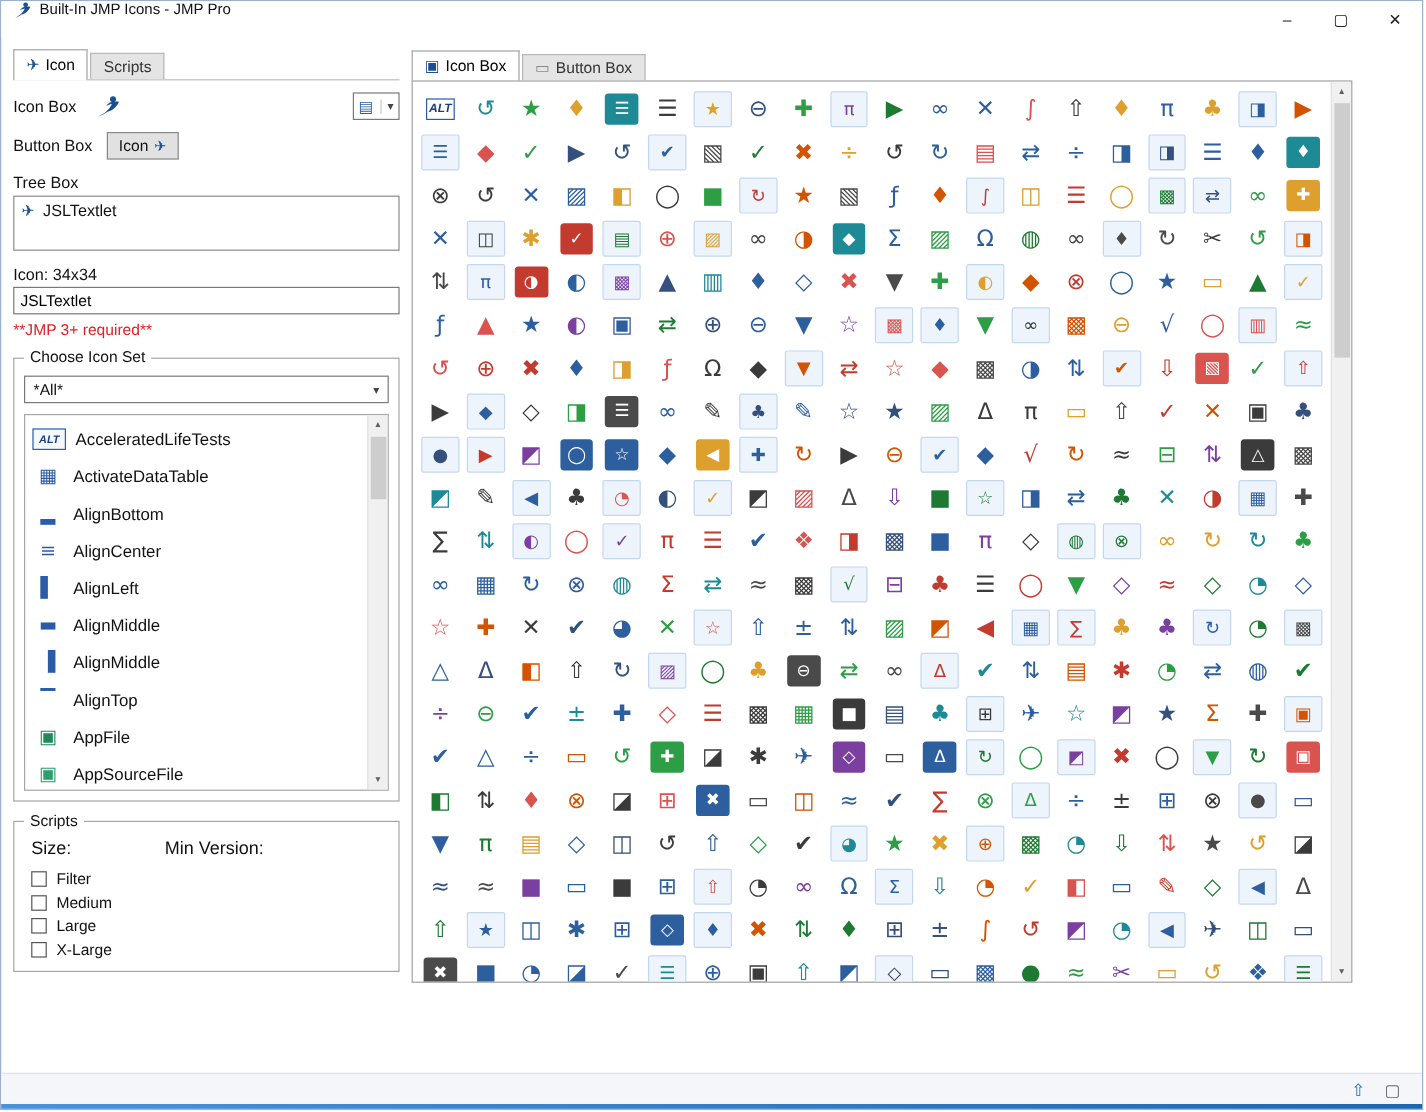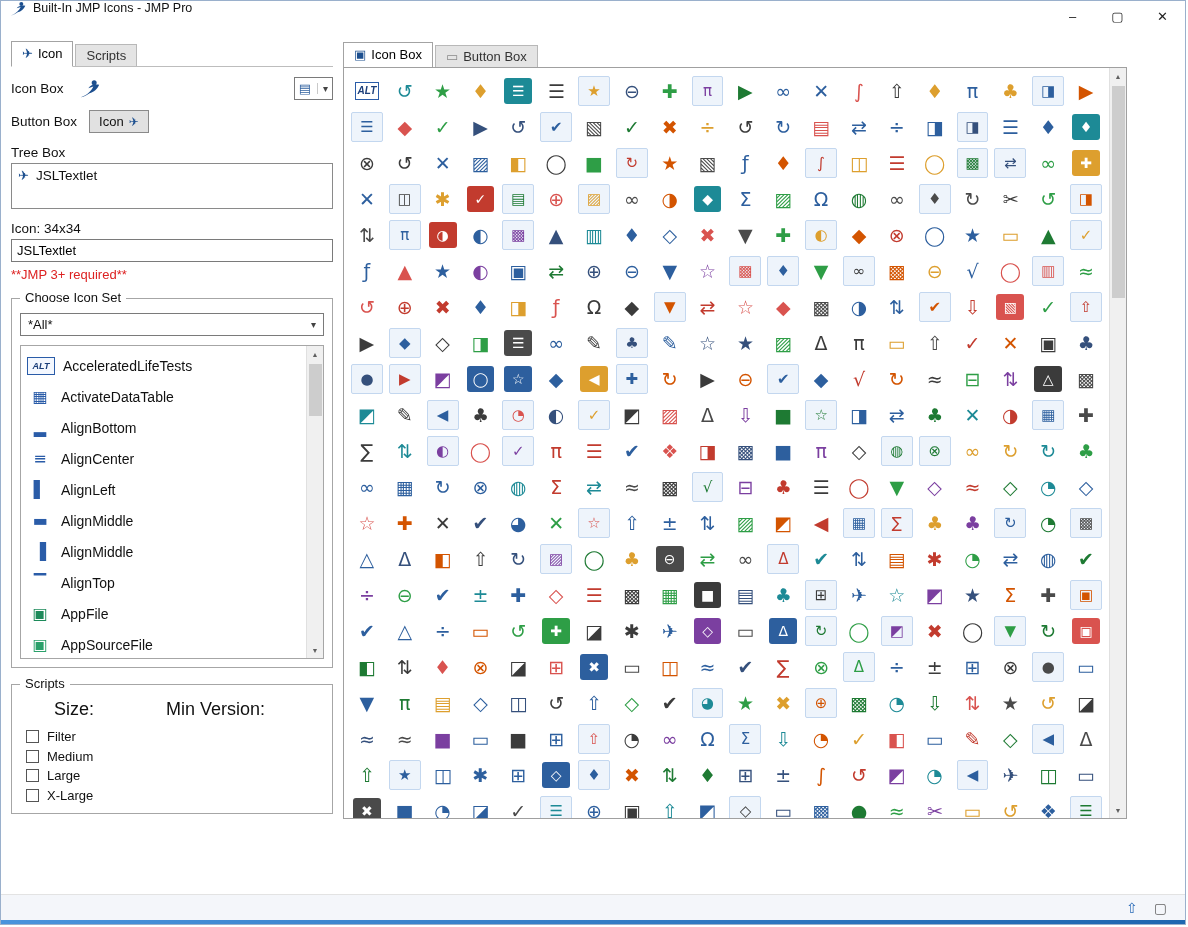--- a/index.html
+++ b/index.html
@@ -56,21 +56,21 @@
   .list-item { display:flex; align-items:center; gap:8px; height:31px; font-size:14px; }
   .li-icon { width:26px; height:22px; display:flex; align-items:center; justify-content:center; font-size:16px; font-family:"DejaVu Sans",sans-serif; }
   .li-icon.alt { border:1px solid #2a5ca8; color:#1c3f7a; font-size:9px; font-weight:bold; font-style:italic; width:28px; height:18px; background:#f4f8ff; font-family:"Liberation Sans",sans-serif; }
 
   .vscroll { position:absolute; top:0; right:0; bottom:0; width:17px; background:#f0f0f0; border-left:1px solid #e0e0e0; display:flex; flex-direction:column; align-items:center; }
   .vscroll .arr { height:16px; width:17px; display:flex; align-items:center; justify-content:center; font-size:7px; color:#606060; flex:0 0 auto; }
   .vscroll .arr.down { margin-top:auto; }
   .vscroll .thumb { width:13px; background:#cdcdcd; flex:0 0 auto; margin-top:2px; }
 
   .filter-cols { display:flex; gap:44px; padding:0 6px; font-size:13px; }
-  .col-head { margin-bottom:7px; font-size:18px;margin-left:28px; }
+  .col-head { margin-bottom:7px; font-size:15px; }
   .check-row { display:flex; align-items:center; gap:8px; height:19.5px; font-size:13px; }
   .checkbox { width:13px; height:13px; border:1px solid #555; background:#fff; flex:0 0 auto; }
 
   
   .right-panel { flex:1 1 auto; display:flex; flex-direction:column; }
   .grid-box { width:784px; height:752px; border:1px solid #a0a0a0; position:relative; background:#fff; overflow:hidden; }
   .grid-area { position:absolute; top:0; left:0; right:17px; bottom:0; padding:5px 4px; display:grid; grid-template-columns:repeat(20,1fr); grid-auto-rows:36px; }
   .gcell { display:flex; align-items:center; justify-content:center; font-size:19px; line-height:1; font-family:"DejaVu Sans",sans-serif; cursor:default; }
   .gcell.tile { background:#eef4fb; border:1px solid #c3d7ef; border-radius:2px; margin:3px; font-size:15px; }
   .gcell.solid { border-radius:3px; margin:5px; font-size:14px; }

